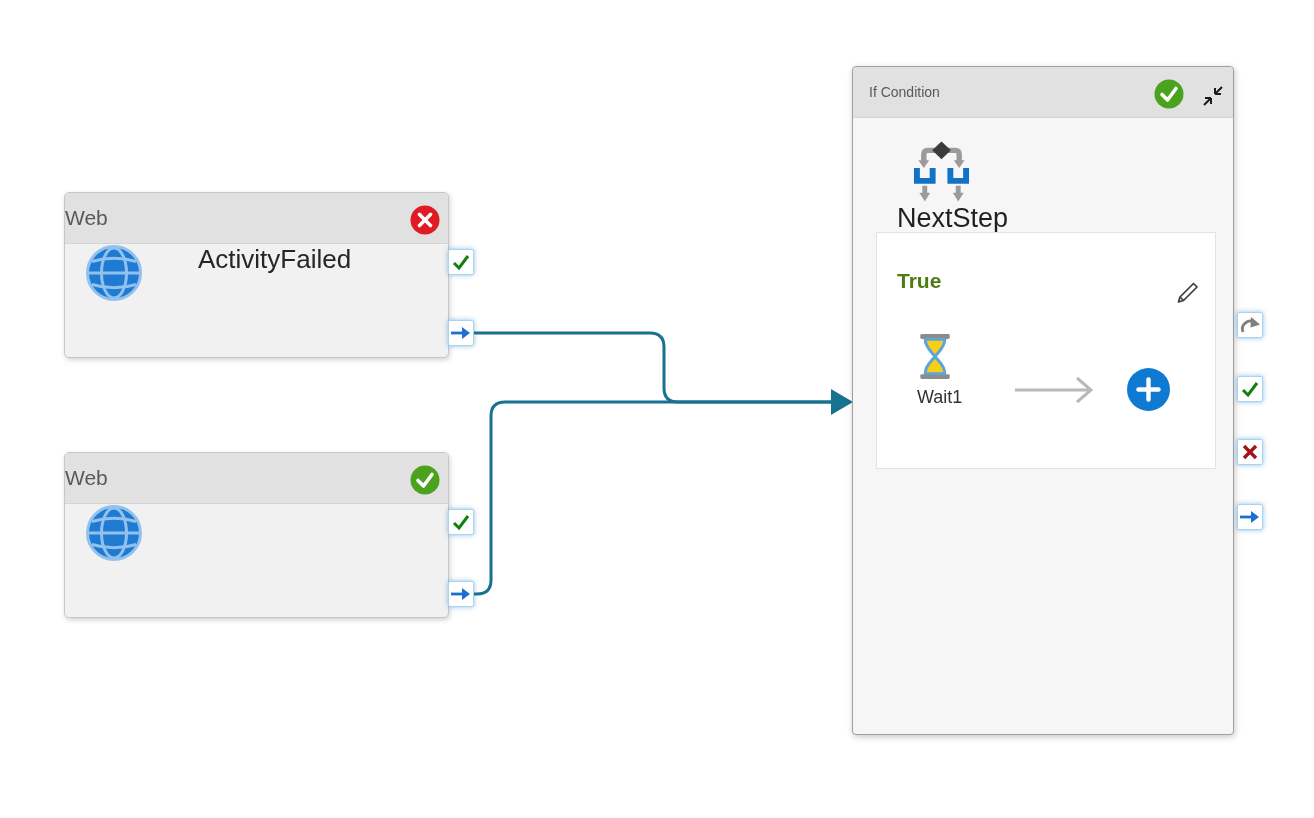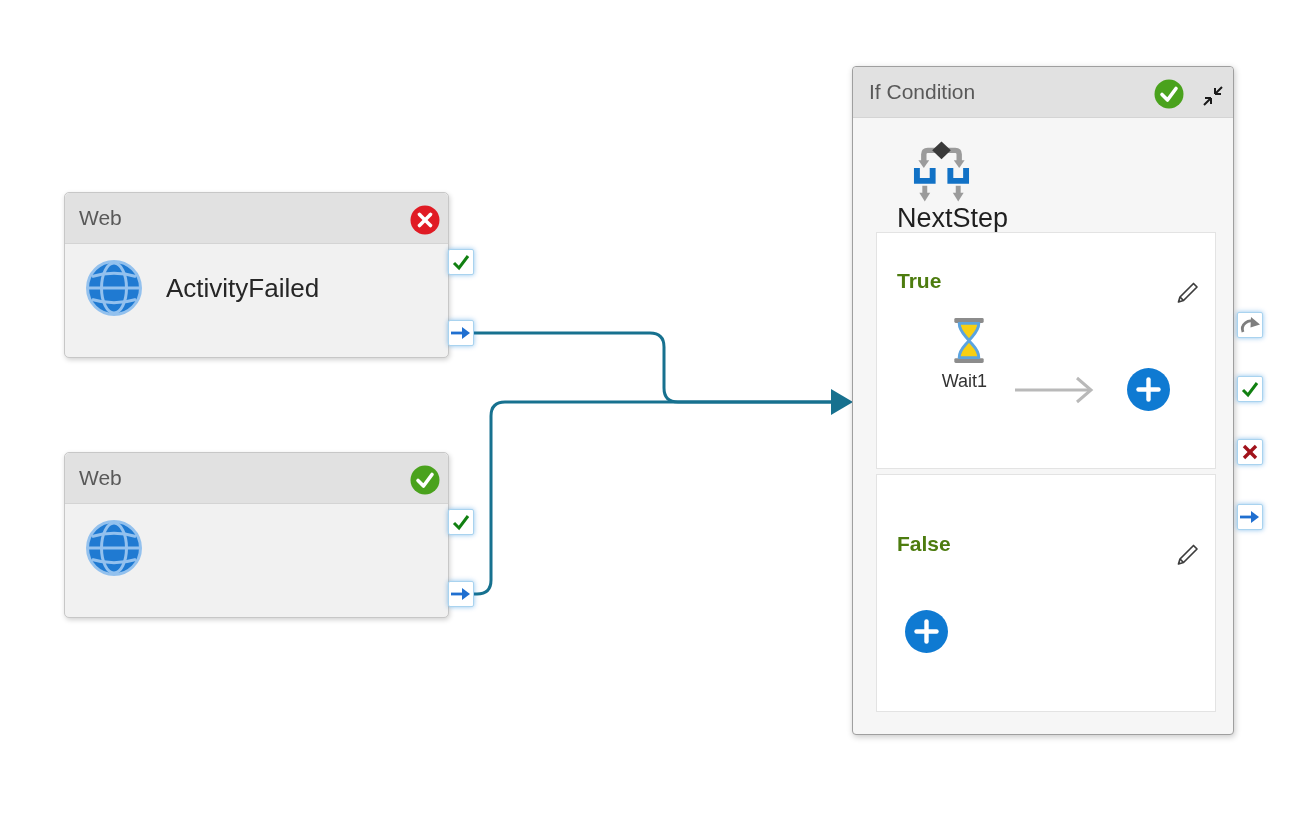--- a/index.html
+++ b/index.html
@@ -7,50 +7,50 @@
     font-family:"Liberation Sans",sans-serif;overflow:hidden;}
 
   
   .edges{position:absolute;left:0;top:0;width:1314px;height:818px;}
 
   
   .node{position:absolute;width:383px;height:164px;background:#f1f1f1;
     border:1px solid #c7c7c7;border-radius:5px;box-shadow:1px 2px 5px rgba(0,0,0,.18);}
   .node-header{position:relative;height:50px;background:#e1e1e1;border-radius:5px 5px 0 0;
     border-bottom:1px solid #d4d4d4;display:flex;align-items:center;
-    padding-left:14px;font-size:21px;color:#595959;}
-  .node-body{display:flex;align-items:center;height:88px;padding-left:20px;}
+    padding-left:0;font-size:21px;color:#595959;}
+  .node-body{display:flex;align-items:flex-start;height:88px;padding-left:20px;gap:32px;}
   .activity-name{font-size:26px;color:#262626;margin-left:23px;}
   .badge{position:absolute;top:12px;right:8px;width:30px;height:30px;}
 
   
   .port{position:absolute;width:26px;height:26px;background:#ffffff;
     border:1px solid #a9d3ef;border-radius:2px;box-shadow:0 0 5px rgba(0,120,212,.45);
     display:flex;align-items:center;justify-content:center;box-sizing:border-box;}
 
   
   .if-node{position:absolute;left:852px;top:66px;width:382px;height:669px;background:#f6f6f6;
     border:1px solid #9f9f9f;border-radius:4px;box-shadow:1px 2px 6px rgba(0,0,0,.22);box-sizing:border-box;}
   .if-header{position:relative;height:50px;background:#e1e1e1;border-radius:4px 4px 0 0;
     border-bottom:1px solid #d4d4d4;display:flex;align-items:center;
-    padding-left:16px;font-size:21px;color:#595959;}
+    padding-left:16px;font-size:14px;color:#595959;}
   .if-badge{position:absolute;top:12px;left:301px;width:30px;height:30px;}
   .collapse-btn{position:absolute;top:17px;left:348px;width:24px;height:24px;cursor:pointer;}
   .if-title-row{position:absolute;left:21px;top:74px;display:flex;align-items:center;flex-direction:column;}
   .if-name{font-size:27px;color:#1f1f1f;margin-left:23px;}
 
   .branch-panel{position:absolute;left:23px;width:340px;background:#ffffff;
     border:1px solid #e3e3e3;box-sizing:border-box;}
   .panel-true{top:165px;height:237px;}
   .panel-false{top:407px;height:238px;}
   .branch-label{position:absolute;left:20px;font-size:21px;font-weight:bold;color:#4d7c0f;}
   .pencil-btn{position:absolute;left:297px;width:26px;height:26px;cursor:pointer;}
   .plus-btn{position:absolute;width:43px;height:43px;cursor:pointer;}
 
-  .wait-activity{position:absolute;left:40px;top:84px;width:70px;text-align:right;cursor:pointer;}
+  .wait-activity{position:absolute;left:40px;top:100px;width:70px;text-align:left;cursor:pointer;}
   .wait-label{font-size:18px;color:#333;margin-top:3px;}
   .flow-arrow{position:absolute;left:136px;top:141px;}
 </style>
 </head>
 <body>
 
 <div class="canvas">
 
   <svg class="edges" viewBox="0 0 1314 818">
     <path d="M 474 333 H 650 Q 664 333 664 347 V 388 Q 664 402 678 402 H 834" fill="none" stroke="#17718f" stroke-width="3"></path>
@@ -174,32 +174,20 @@
         <polyline points="64,4 78,16 64,28" fill="none" stroke="#b9b9b9" stroke-width="3"></polyline>
       </svg>
 
       <svg class="plus-btn" style="left:250px;top:135px;" viewBox="0 0 43 43">
         <circle cx="21.5" cy="21.5" r="21.5" fill="#0f7ad2"></circle>
         <line x1="21.5" y1="11.5" x2="21.5" y2="31.5" stroke="#fff" stroke-width="4.4" stroke-linecap="round"></line>
         <line x1="11.5" y1="21.5" x2="31.5" y2="21.5" stroke="#fff" stroke-width="4.4" stroke-linecap="round"></line>
       </svg>
     </div>
 
-    <div class="branch-panel panel-false">
-      <span class="branch-label" style="top:57px;">False</span>
-      <svg class="pencil-btn" style="top:67px;" viewBox="0 0 26 26">
-        <path d="M19.5,3.5 L23,7 L9.5,20.5 L4.5,22 L6,17 Z" fill="none" stroke="#3d3d3d" stroke-width="1.7" stroke-linejoin="round"></path>
-        <line x1="6" y1="17" x2="9.5" y2="20.5" stroke="#3d3d3d" stroke-width="1.7"></line>
-      </svg>
-      <svg class="plus-btn" style="left:28px;top:135px;" viewBox="0 0 43 43">
-        <circle cx="21.5" cy="21.5" r="21.5" fill="#0f7ad2"></circle>
-        <line x1="21.5" y1="11.5" x2="21.5" y2="31.5" stroke="#fff" stroke-width="4.4" stroke-linecap="round"></line>
-        <line x1="11.5" y1="21.5" x2="31.5" y2="21.5" stroke="#fff" stroke-width="4.4" stroke-linecap="round"></line>
-      </svg>
-    </div>
   </div>
 
   <div class="port" style="left:1237px;top:312px;">
     <svg width="22" height="20" viewBox="0 0 22 20">
       <path d="M4,17 A 8,8 0 0 1 16,7.5" fill="none" stroke="#7e7e7e" stroke-width="2.8"></path>
       <polygon points="12,2 21,9.5 11.5,12.5" fill="#7e7e7e"></polygon>
     </svg>
   </div>
   <div class="port" style="left:1237px;top:376px;">
     <svg width="20" height="20" viewBox="0 0 20 20">

